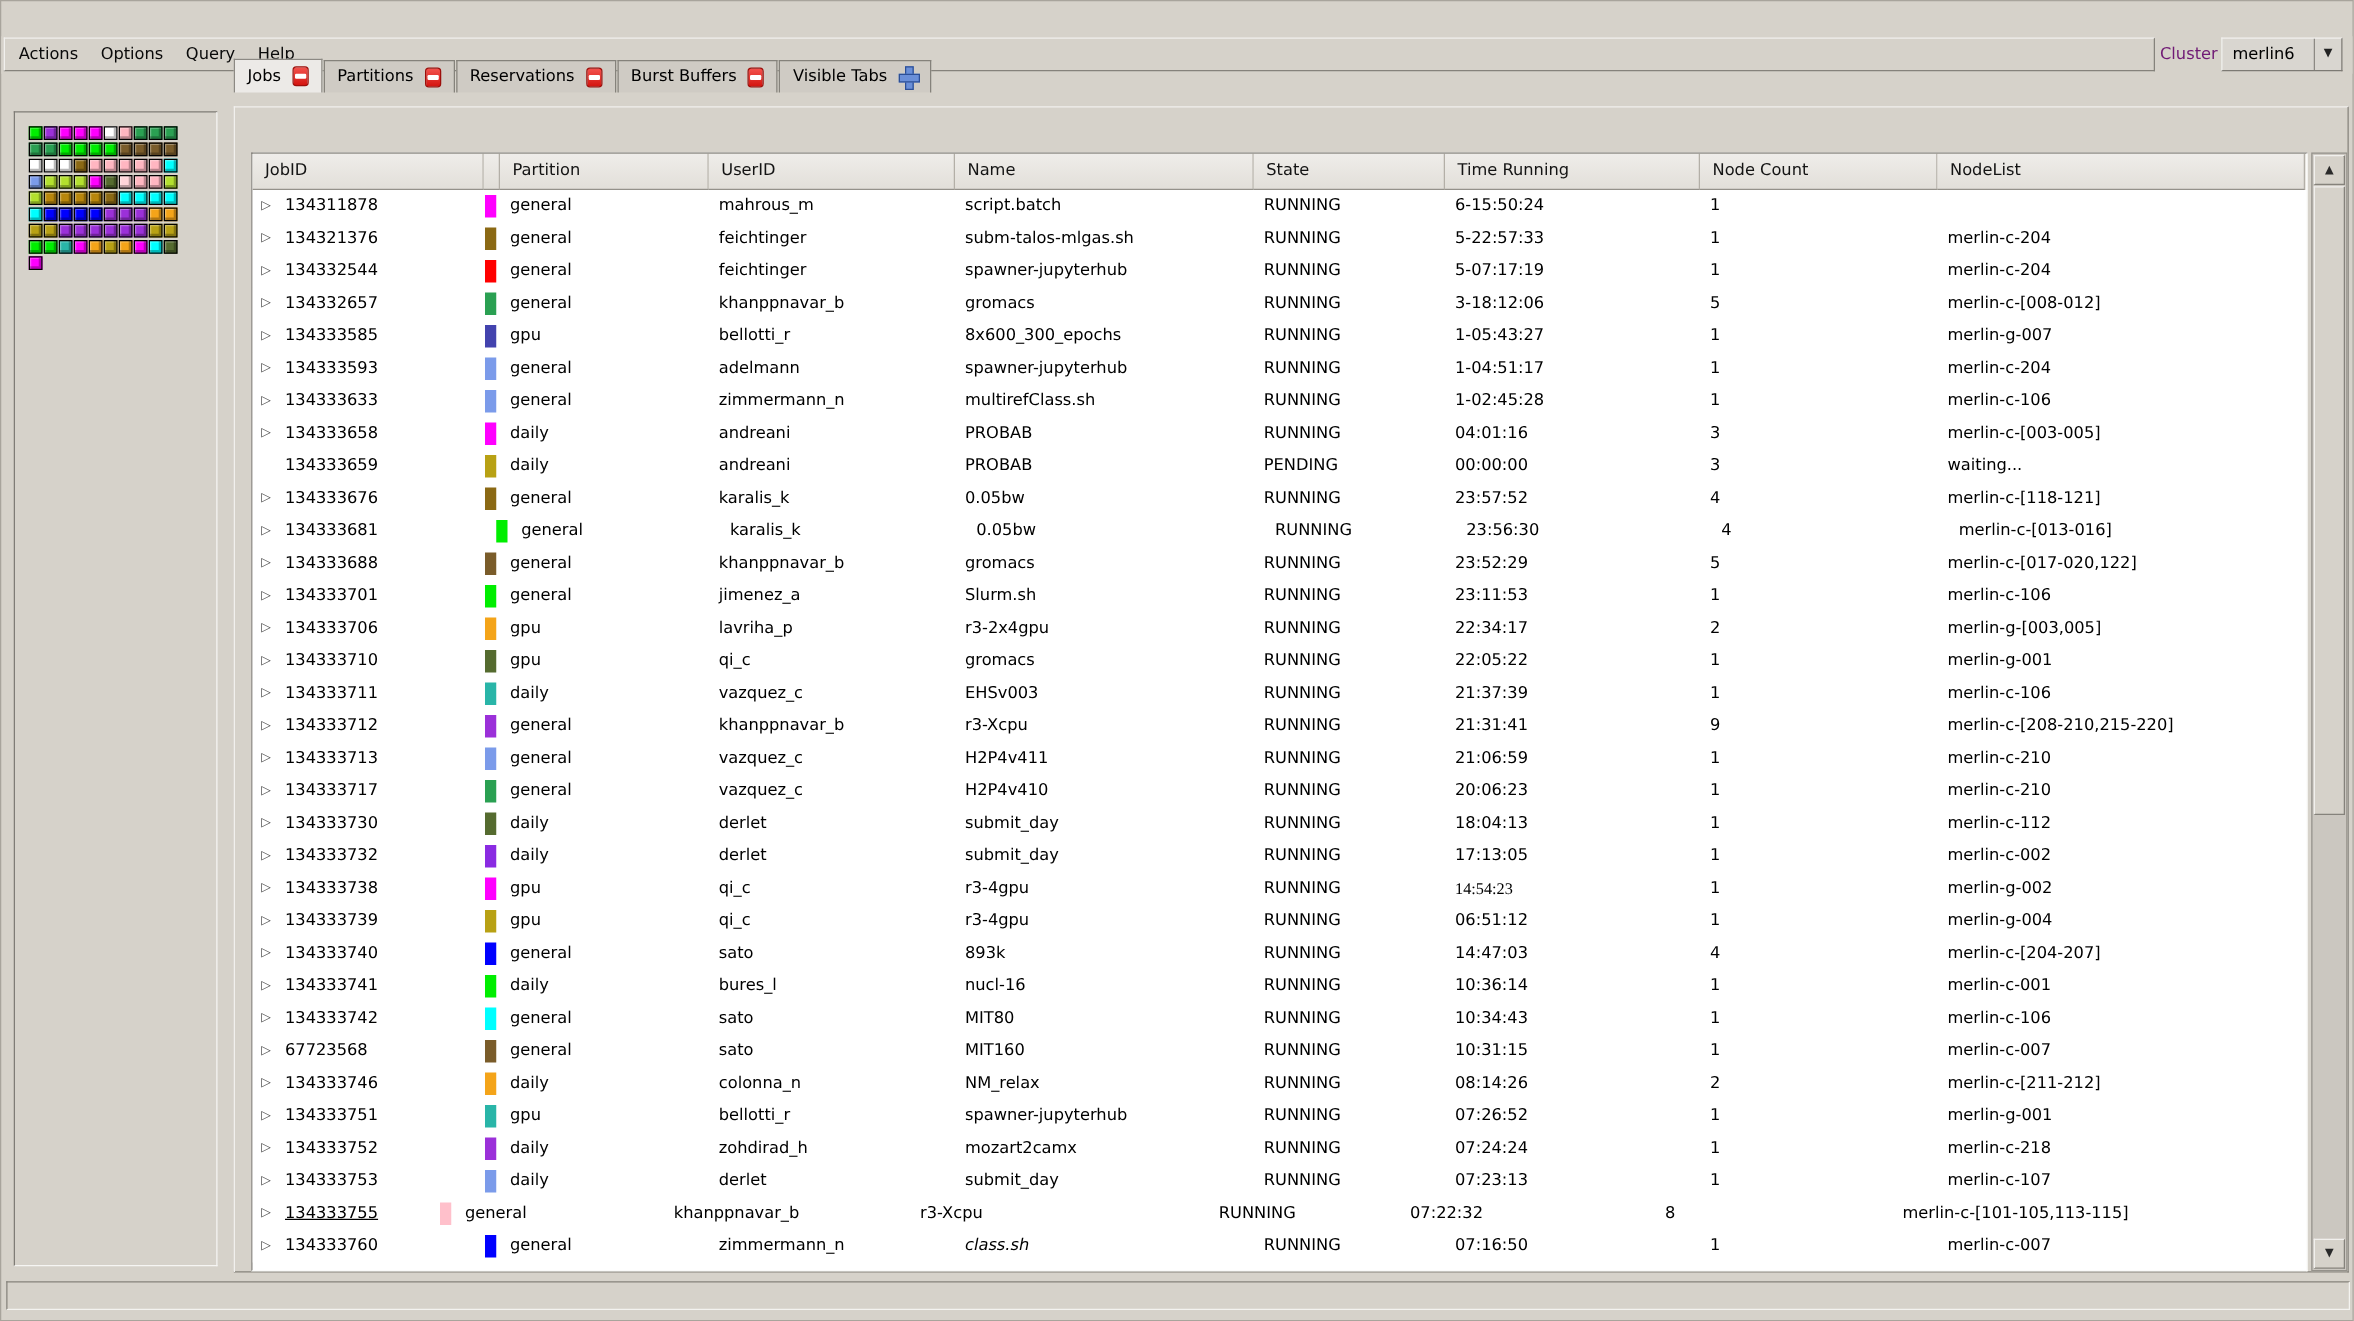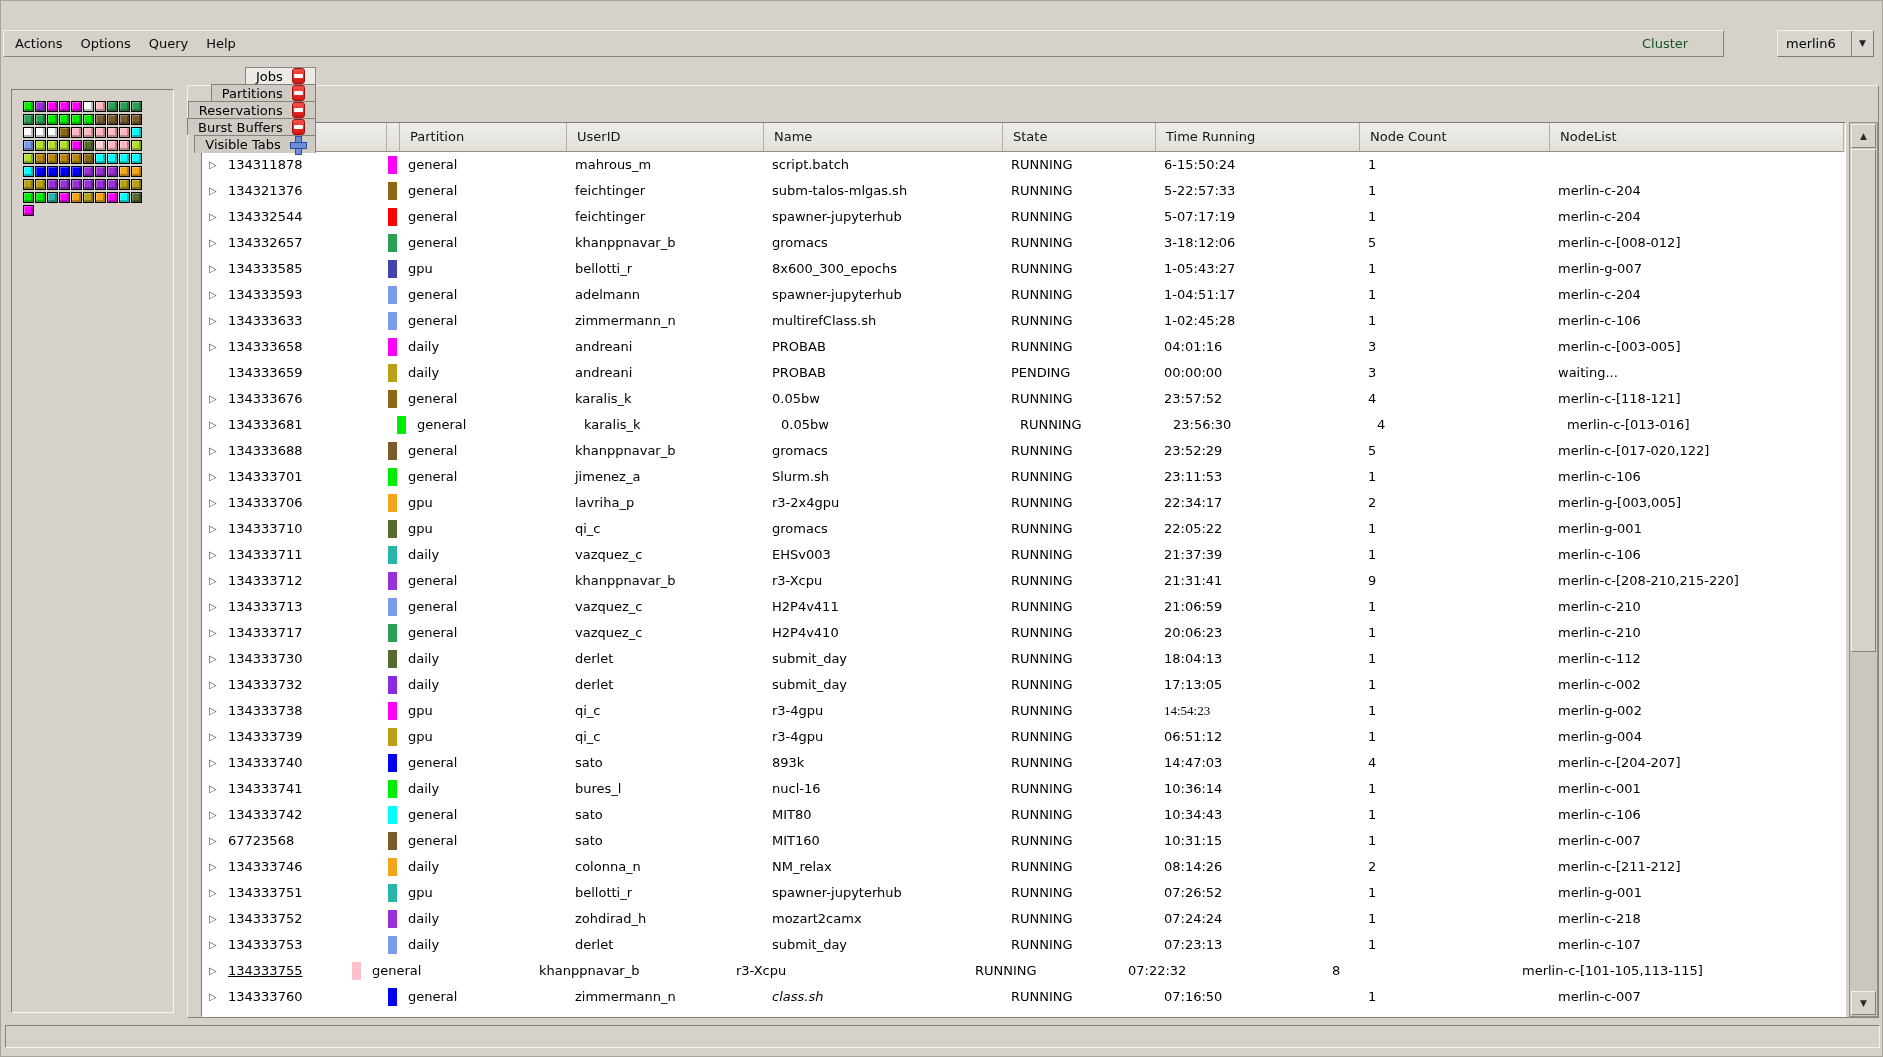--- a/index.html
+++ b/index.html
@@ -24,21 +24,21 @@
   .win-btn { width:16px; text-align:center; color:#8a8a8a; font-size:12px; cursor:default; }
 
   
   .menubar { position:absolute; left:0; top:28px; right:0; height:30px; background:#d6d2ca; }
   .menubar-strip {
     position:absolute; left:2px; top:1px; width:1721px; height:27px;
     border:1px solid; border-color:#f1f0ed #85827b #85827b #f1f0ed;
     display:flex; align-items:center; padding-left:2px;
   }
   .menu-item { padding:0 9px; line-height:25px; color:#0a0a0a; }
-  .cluster-label { position:absolute; left:1641px; top:1px; line-height:27px; color:#14532d; }
+  .cluster-label { position:absolute; left:1727px; top:1px; line-height:27px; color:#701a75; }
   .cluster-combo {
     position:absolute; left:1776px; top:1px; width:97px; height:27px;
     border:1px solid; border-color:#f1f0ed #7d7a74 #7d7a74 #f1f0ed;
     background:#d9d6d0; line-height:25px; padding-left:8px;
   }
   .cluster-arrow {
     position:absolute; right:0; top:0; bottom:0; width:22px;
     border-left:1px solid #8c8983; text-align:center;
     font-size:9px; line-height:25px; color:#222;
   }
@@ -50,21 +50,21 @@
     border:1px solid; border-color:#7f7c76 #f6f5f3 #f6f5f3 #7f7c76;
   }
   #node-grid { margin:11px 0 0 11px; }
   .grid-row { display:flex; gap:1px; margin-bottom:1px; height:12px; }
   .sq {
     width:11px; height:11px; border:1px solid #000; display:inline-block;
     box-shadow: inset -2px -2px 0 rgba(0,0,0,0.28), inset 1px 1px 0 rgba(255,255,255,0.3);
   }
 
   
-  .tabbar { position:absolute; left:186px; top:66px; height:27px; display:flex; align-items:flex-end; z-index:3;flex-direction:column; }
+  .tabbar { position:absolute; left:186px; top:46px; height:27px; display:flex; align-items:flex-end; z-index:3; }
   .tab {
     height:26px; border:1px solid #85827b; border-bottom:none;
     background:#cfcbc4; display:flex; align-items:center; gap:9px;
     padding:0 10px; margin-right:1px;
   }
   .tab.active { background:#eceae7; height:27px; border-color:#8c8983; position:relative; }
   .tab-label { white-space:nowrap; }
   .icon-red {
     width:13px; height:16px; border-radius:3px; position:relative;
     background:linear-gradient(#f3524d,#d41510); border:1px solid #9d0f0b;

